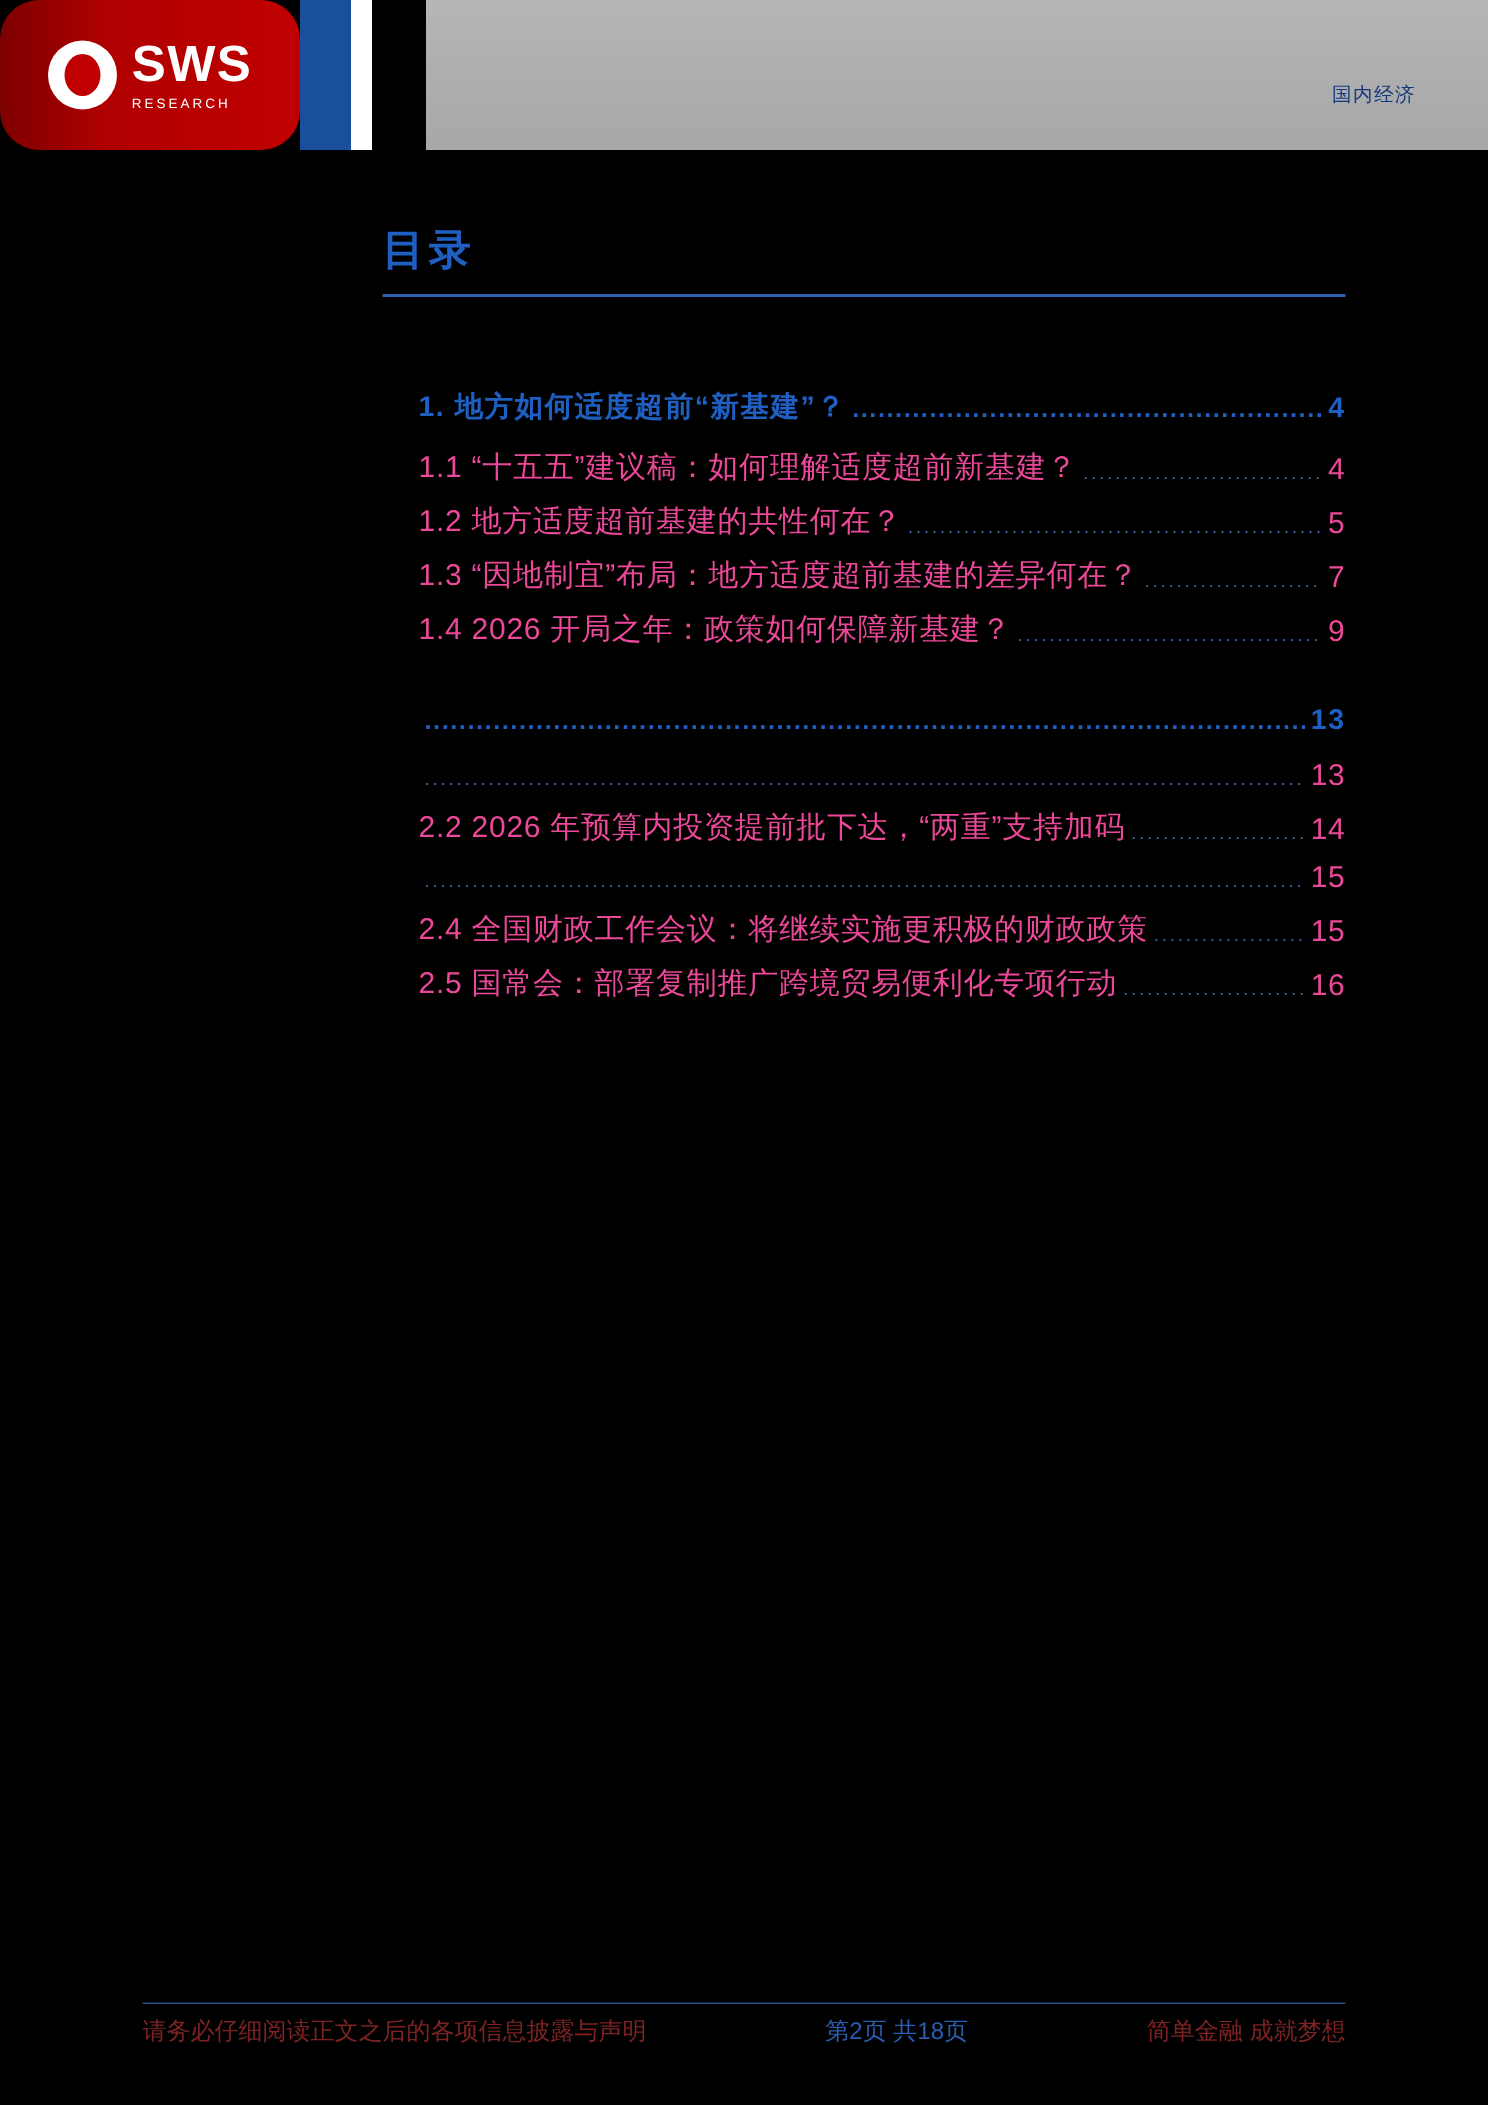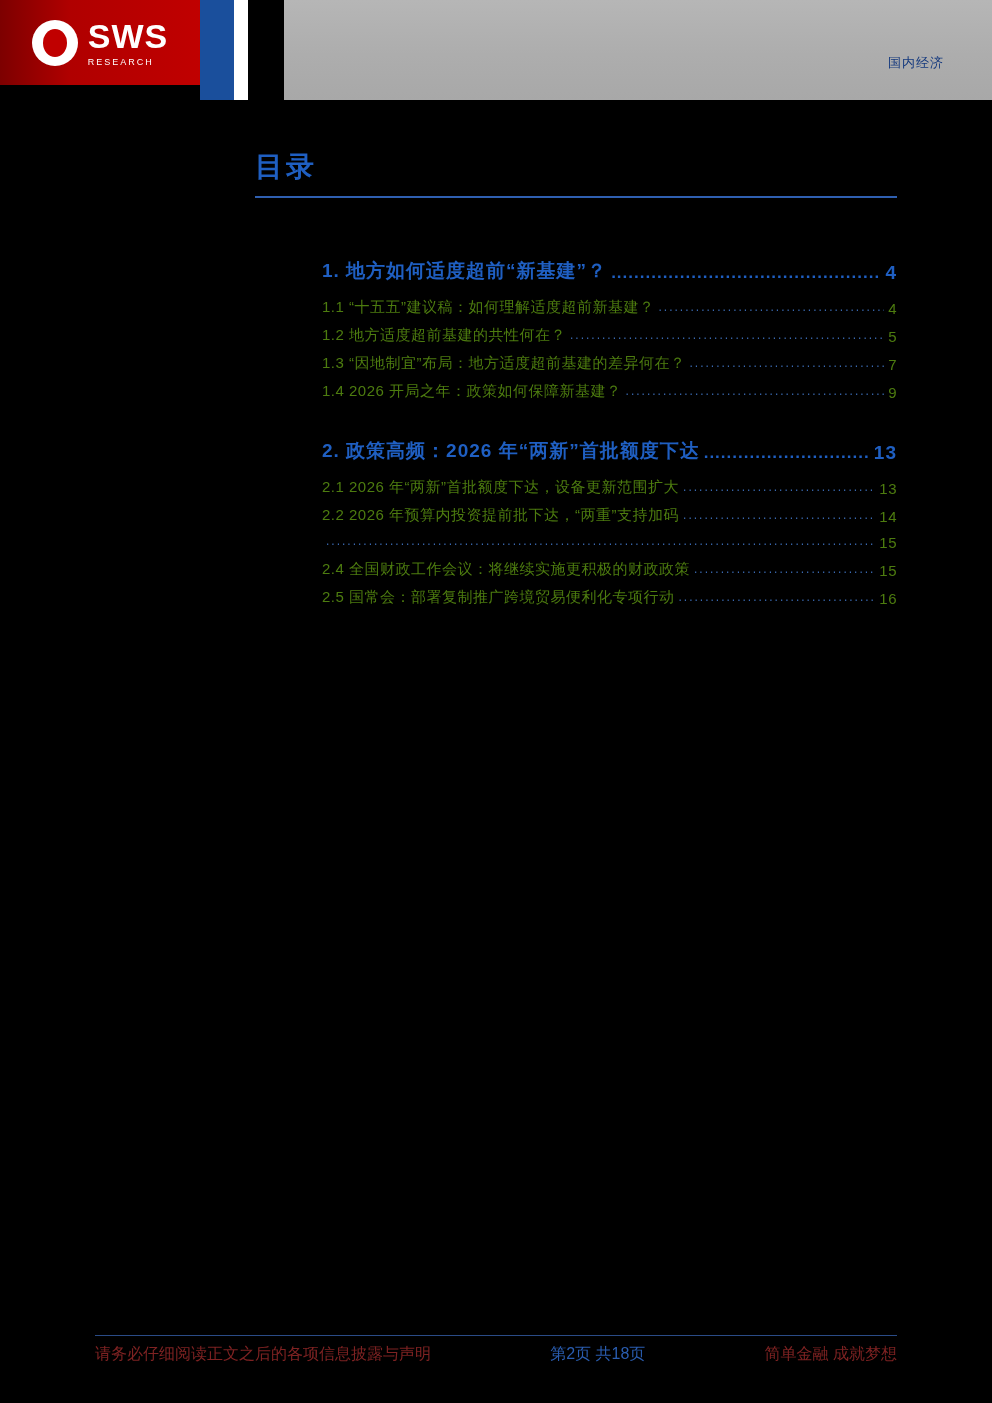--- a/index.html
+++ b/index.html
@@ -21,26 +21,27 @@
     position: absolute;
     top: 0;
     left: 0;
     width: 992px;
     height: 100px;
     display: flex;
     align-items: stretch;
   }
   .logo-block {
     width: 200px;
-    height: 85px;
+    height: 100px;
     background: linear-gradient(90deg, #7d0000 0%, #b00000 35%, #c00000 100%);
     display: flex;
     align-items: center;
     justify-content: center;
     position: relative;
+    border-radius: 26px;
   }
   .logo-mark {
     display: flex;
     align-items: center;
     gap: 10px;
   }
   .logo-swirl {
     width: 46px;
     height: 46px;
     border-radius: 50%;
@@ -141,21 +142,20 @@
     margin-top: 60px;
     padding-left: 279px;
     padding-right: 95px;
   }
 
   .toc-row {
     display: flex;
     align-items: flex-end;
     margin-bottom: 6px;
     white-space: nowrap;
-    margin-left: 43px;
   }
   .toc-row .label {
     flex: 0 0 auto;
   }
   .toc-row .dots {
     flex: 1 1 auto;
     overflow: hidden;
     margin: 0 4px 4px 4px;
     color: #2a5db0;
     font-size: 13px;
@@ -184,22 +184,22 @@
     font-weight: bold;
     letter-spacing: 1px;
     margin-bottom: 3px;
   }
 
   
   .lvl2 {
     margin-bottom: 9px;
   }
   .lvl2 .label, .lvl2 .pg {
-    color: #4d7c0f;
-    font-size: 15px;
+    color: #ec4899;
+    font-size: 20px;
     letter-spacing: 0.5px;
   }
   .lvl2 .dots {
     color: #3c6cb5;
     font-size: 12px;
   }
   .section-gap {
     height: 28px;
   }
 
@@ -278,27 +278,25 @@
 
       <div class="toc-row lvl2">
         <span class="label">1.4   2026 开局之年：政策如何保障新基建？</span>
         <span class="dots">.......................................................................................................................</span>
         <span class="pg">9</span>
       </div>
 
       <div class="section-gap"></div>
 
       <div class="toc-row lvl1">
-        <span class="label">2. 政策高频：2026 年“两新”首批额度下达</span>
         <span class="dots">.......................................................................................................................</span>
         <span class="pg">13</span>
       </div>
 
       <div class="toc-row lvl2">
-        <span class="label">2.1 2026 年“两新”首批额度下达，设备更新范围扩大</span>
         <span class="dots">.......................................................................................................................</span>
         <span class="pg">13</span>
       </div>
 
       <div class="toc-row lvl2">
         <span class="label">2.2 2026 年预算内投资提前批下达，“两重”支持加码</span>
         <span class="dots">.......................................................................................................................</span>
         <span class="pg">14</span>
       </div>
 

